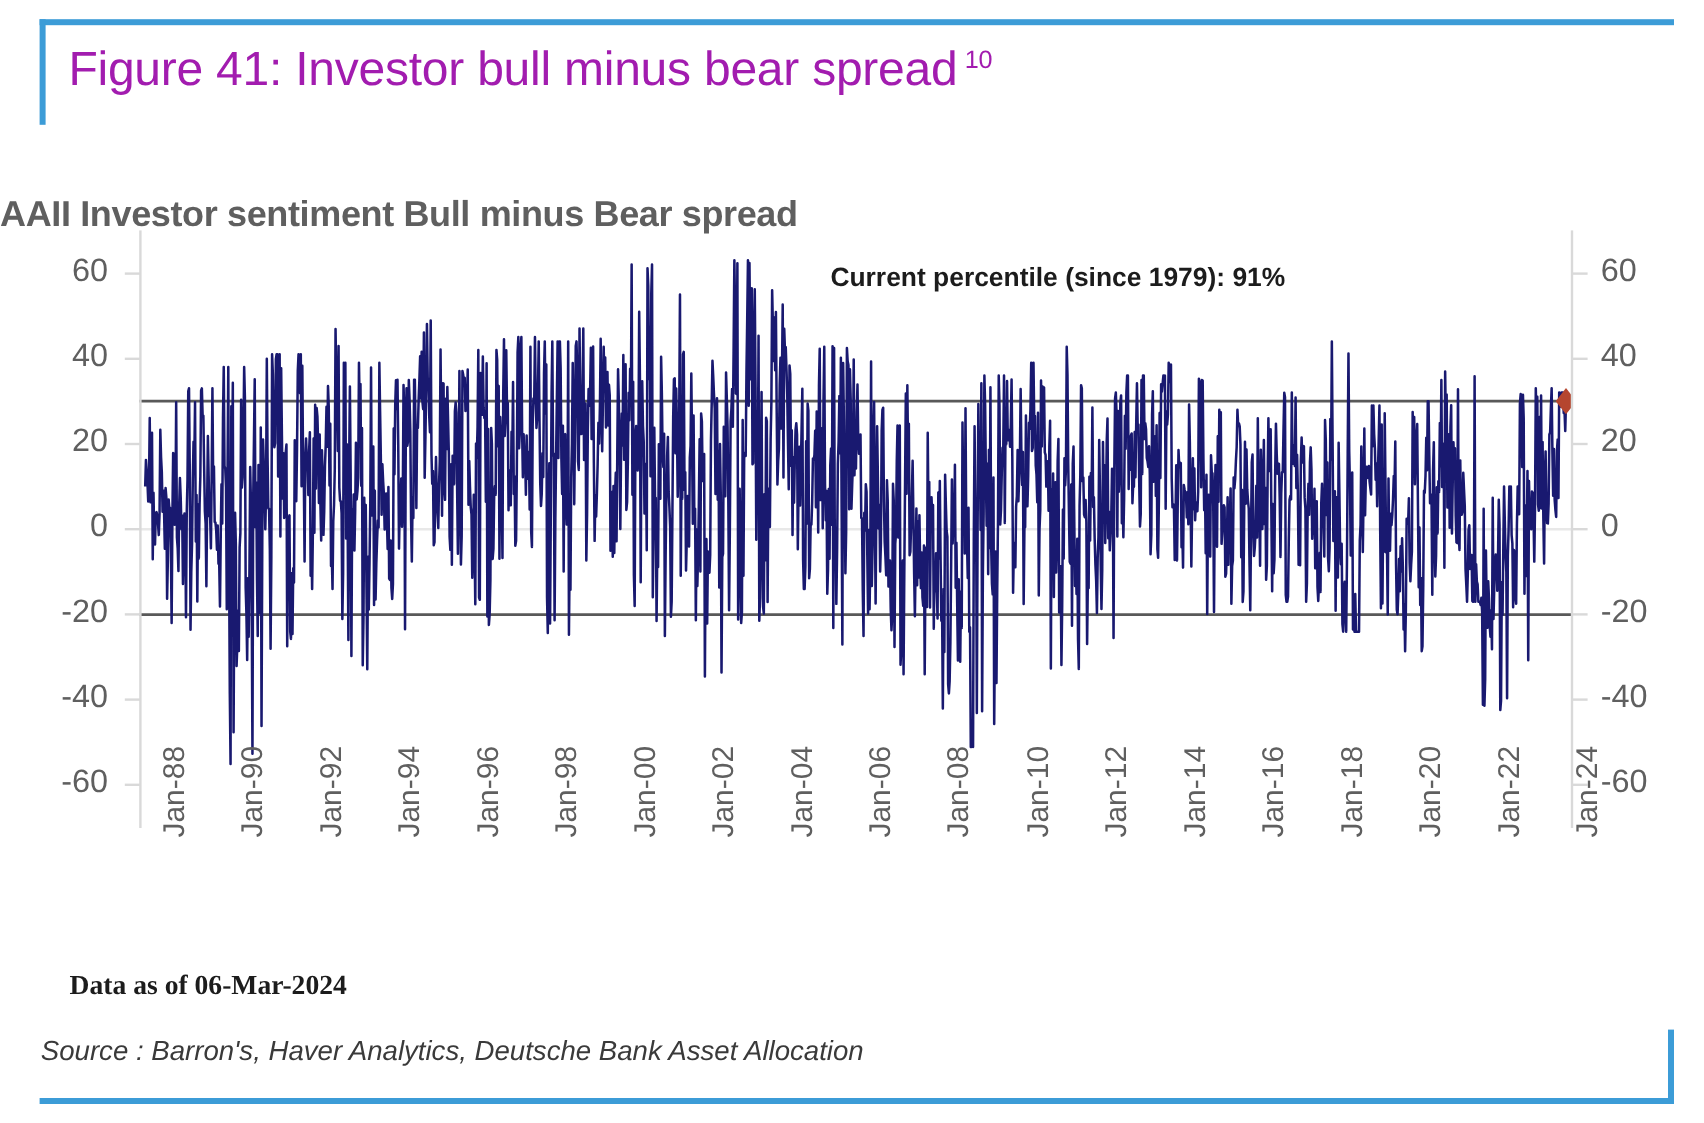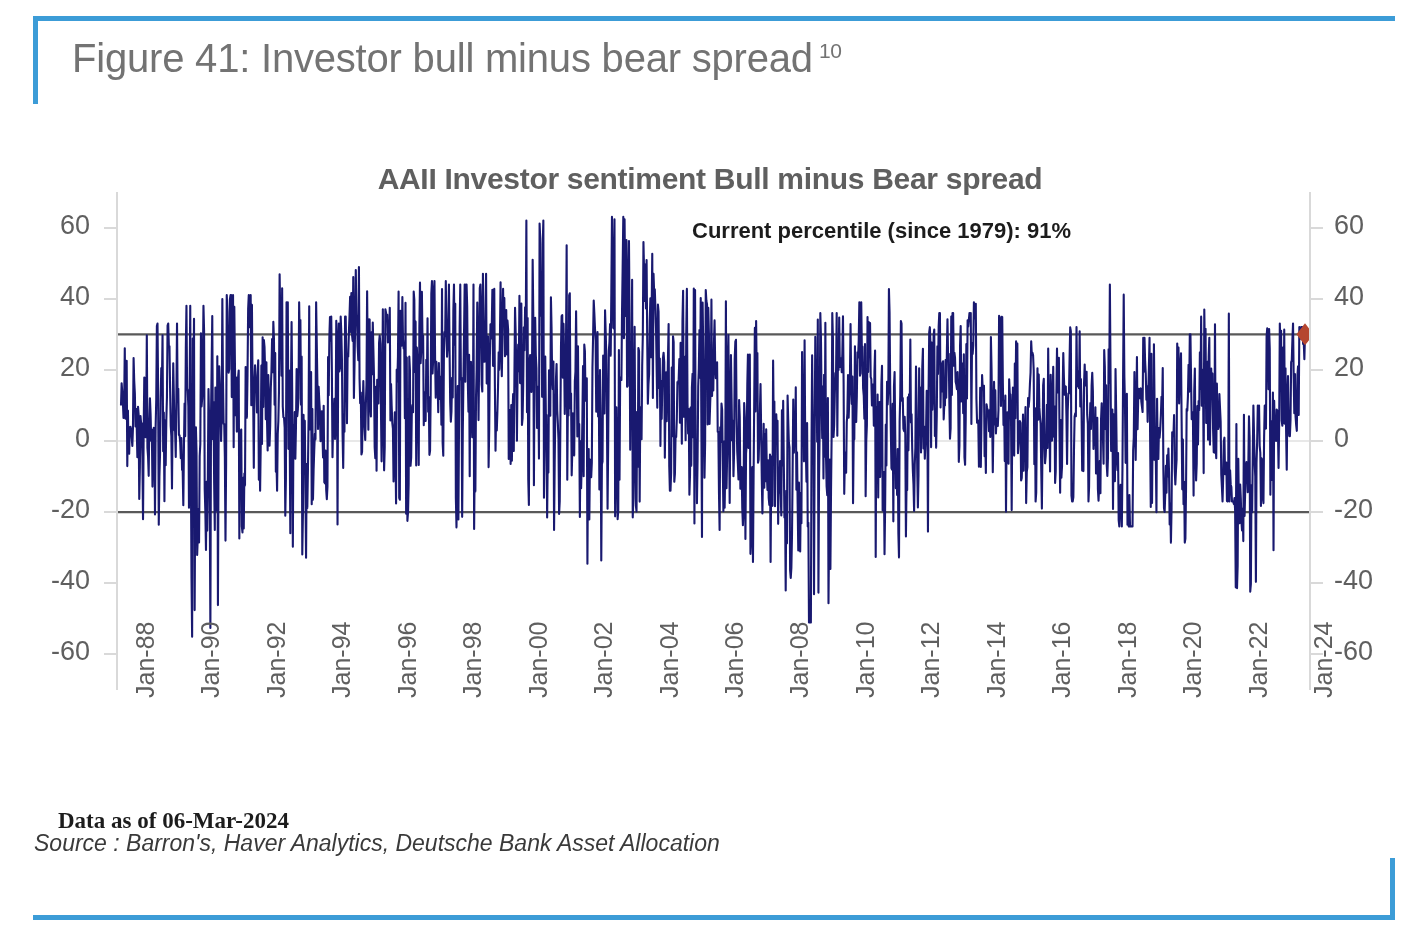--- a/index.html
+++ b/index.html
@@ -38,44 +38,44 @@
   .rule-right {
     position: absolute;
     left: 1390px; top: 858px;
     width: 5px; height: 62px;
     background: #3c9cd7;
   }
 
   
   .fig-title {
     position: absolute;
-    left: 72px; top: 36px;
+    left: 57px; top: 36px;
     font-size: 40px;
     font-weight: 400;
-    color: #737373;
+    color: #a21caf;
     letter-spacing: -0.2px;
     white-space: nowrap;
   }
   .fig-title sup {
     font-size: 21px;
     vertical-align: super;
     margin-left: 6px;
   }
 
   
   .chart-area {
     position: absolute;
     left: 0px; top: 150px;
     width: 1420px; height: 660px;
   }
   .chart-title {
     position: absolute;
     left: 0; top: 12px;
     width: 1420px;
-    text-align: center;
+    text-align: left;
     font-size: 30px;
     font-weight: bold;
     color: #5f5f5f;
     letter-spacing: -0.3px;
   }
   .annotation {
     position: absolute;
     left: 692px; top: 68px;
     font-size: 22px;
     font-weight: bold;
@@ -130,21 +130,21 @@
   .data-asof {
     position: absolute;
     left: 58px; top: 808px;
     font-size: 23px;
     font-weight: bold;
     color: #1c1c1c;
     font-family: Liberation Serif, serif;
   }
   .source {
     position: absolute;
-    left: 34px; top: 830px;
+    left: 34px; top: 862px;
     font-size: 23px;
     font-style: italic;
     color: #3a3a3a;
   }
 </style>
 </head>
 <body>
 
 <div id="page">
 

